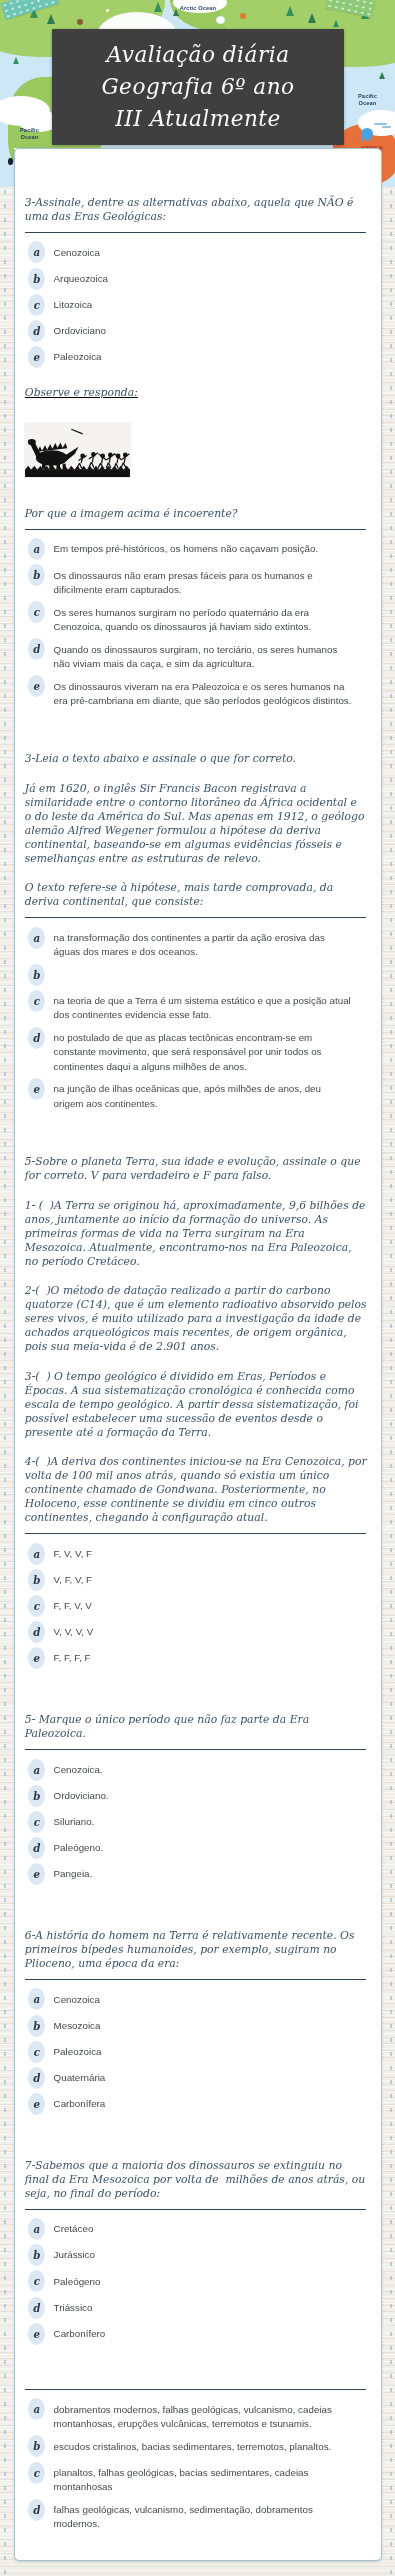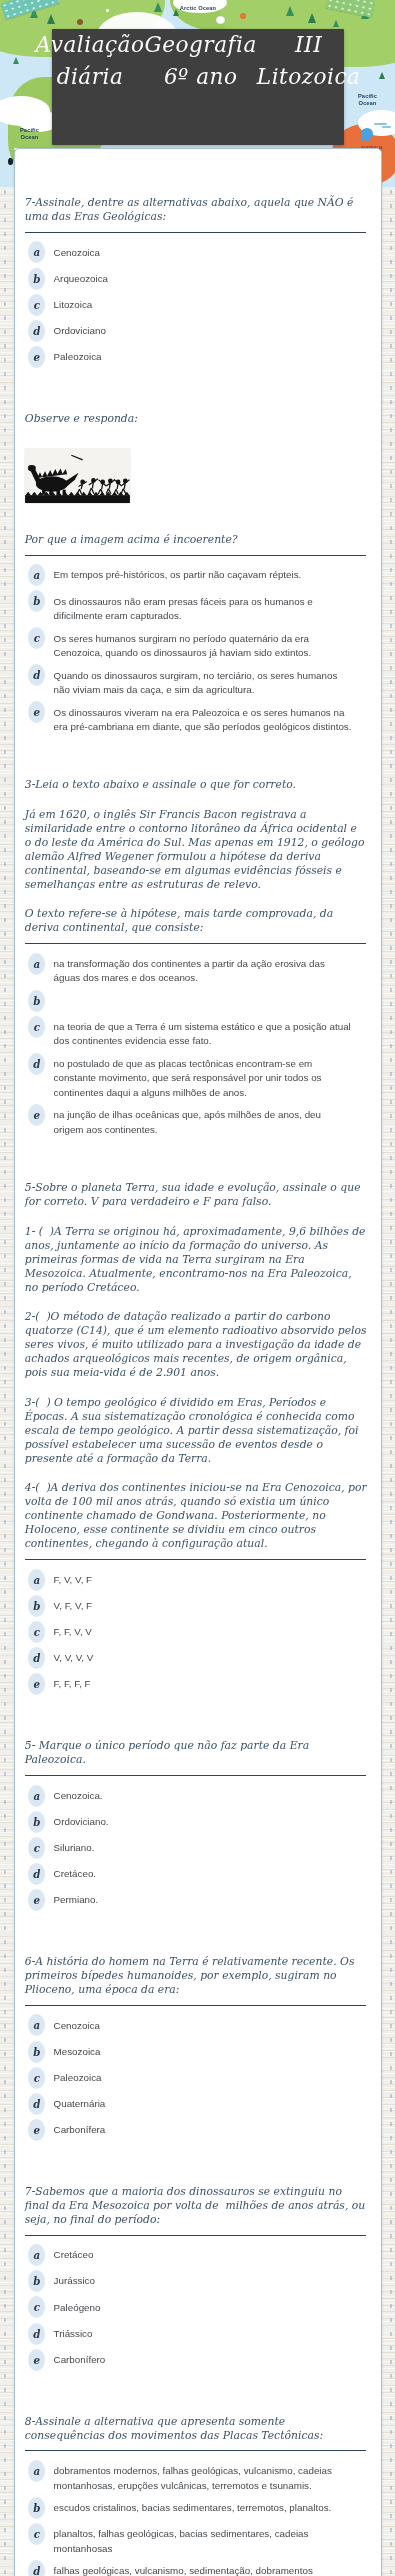--- a/index.html
+++ b/index.html
@@ -50,33 +50,33 @@
   #lbl-pac-left{left:16.5px;top:127px;width:26px;text-align:center;}
   #lbl-pac-right{right:15.5px;top:93px;width:26px;text-align:center;}
   #lbl-australia{right:13.4px;top:146px;font-size:3.6px;line-height:4.1px;color:#a33322;}
   
   .tape{position:absolute;height:16.5px;z-index:4;box-shadow:0 0.5px 1px rgba(0,0,0,.18);
     background-image:radial-gradient(rgba(255,255,255,.75) 1px,transparent 1.3px);background-size:6.7px 5.7px;}
   #tape-left{left:2.1px;top:-4.6px;width:56px;background-color:rgba(104,196,188,.92);transform:rotate(-17deg);}
   #tape-right{right:21.6px;top:-4.1px;width:47px;background-color:rgba(139,201,120,.92);transform:rotate(12deg);}
   
   .chalkboard{position:absolute;left:50%;transform:translateX(-50%);top:29px;width:292px;height:116px;
-    background:#3f3f3f;z-index:5;display:flex;flex-direction:row;justify-content:center;
+    background:#3f3f3f;z-index:5;display:flex;flex-direction:column;justify-content:center;
     box-shadow:0 1px 3.6px rgba(0,0,0,.28);border-radius:1px;}
   .chalk-line{font:italic 400 21.6px/32px "DejaVu Serif",serif;color:#fbfbfb;text-align:center;letter-spacing:0.5px;}
 
   
   .card{position:relative;z-index:2;width:368px;margin:-39px auto 18.5px;box-sizing:border-box;
     background:#ffffff;border:0.8px solid #a9c2d1;border-radius:5.2px;
     box-shadow:0 0.5px 2.1px rgba(90,110,125,.28);
     padding:47px 14.4px 24px 9.8px;}
   .q-block{margin-top:44px;}
   .q-block.first{margin-top:0;}
   .q-block.after-figure{margin-top:30px;}
-  .observe-block{margin-top:44px;}
+  .observe-block{margin-top:18px;text-decoration:underline;}
   .figure{margin-top:22px;width:105px;height:55px;box-shadow:0 0.5px 1.5px rgba(0,0,0,.2);}
   .q-para{font:italic 500 10.8px/14px "DejaVu Serif",serif;color:#3b5268;margin:0;max-width:342px;white-space:pre-wrap;}
   .q-para.follow{margin-top:15.5px;}
   .q-divider{border-top:1px solid #2f4557;margin:7.7px 1px 8.8px 0;}
   .opt-row{display:flex;align-items:flex-start;gap:8.2px;margin:0 0 4.1px 3.6px;min-height:22px;}
   .bubble{flex:none;display:flex;align-items:center;justify-content:center;width:17px;height:22px;
     border-radius:50%;background:#dbe8f3;font:italic 700 10.3px "DejaVu Serif",serif;color:#2c3b49;}
   .opt-text{padding-top:4.1px;font:400 9.8px/14.4px "Liberation Sans",sans-serif;color:#45494d;max-width:300px;white-space:pre-wrap;}
 </style>
 </head>
@@ -129,28 +129,28 @@
   <span class="map-lbl" id="lbl-pac-left">Pacific Ocean</span>
   <span class="map-lbl" id="lbl-pac-right">Pacific Ocean</span>
   <span class="map-lbl" id="lbl-australia">AUSTRALIA</span>
 
   <div class="tape" id="tape-left"></div>
   <div class="tape" id="tape-right"></div>
 
   <div class="chalkboard">
     <div class="chalk-line">Avaliação diária</div>
     <div class="chalk-line">Geografia 6º ano</div>
-    <div class="chalk-line">III Litozoica</div>
+    <div class="chalk-line">III Atualmente</div>
   </div>
 </header>
 
 <main class="card">
   <div id="quiz-content">
       <section class="q-block first">
-        <p class="q-para">7-Assinale, dentre as alternativas abaixo, aquela que NÃO é uma das Eras Geológicas:</p>
+        <p class="q-para">3-Assinale, dentre as alternativas abaixo, aquela que NÃO é uma das Eras Geológicas:</p>
         <div class="q-divider"></div>
         <div class="options">
           <div class="opt-row">
             <span class="bubble">a</span>
             <span class="opt-text">Cenozoica</span>
           </div>
           <div class="opt-row">
             <span class="bubble">b</span>
             <span class="opt-text">Arqueozoica</span>
           </div>
@@ -206,21 +206,21 @@
     </g>
   </svg>
 </div>
       </section>
       <section class="q-block after-figure">
         <p class="q-para">Por que a imagem acima é incoerente?</p>
         <div class="q-divider"></div>
         <div class="options">
           <div class="opt-row">
             <span class="bubble">a</span>
-            <span class="opt-text">Em tempos pré-históricos, os partir não caçavam répteis.</span>
+            <span class="opt-text">Em tempos pré-históricos, os homens não caçavam posição.</span>
           </div>
           <div class="opt-row">
             <span class="bubble">b</span>
             <span class="opt-text">Os dinossauros não eram presas fáceis para os humanos e dificilmente eram capturados.</span>
           </div>
           <div class="opt-row">
             <span class="bubble">c</span>
             <span class="opt-text">Os seres humanos surgiram no período quaternário da era Cenozoica, quando os dinossauros já haviam sido extintos.</span>
           </div>
           <div class="opt-row">
@@ -301,25 +301,25 @@
           <div class="opt-row">
             <span class="bubble">b</span>
             <span class="opt-text">Ordoviciano.</span>
           </div>
           <div class="opt-row">
             <span class="bubble">c</span>
             <span class="opt-text">Siluriano.</span>
           </div>
           <div class="opt-row">
             <span class="bubble">d</span>
-            <span class="opt-text">Cretáceo.</span>
-          </div>
-          <div class="opt-row">
-            <span class="bubble">e</span>
-            <span class="opt-text">Permiano.</span>
+            <span class="opt-text">Paleógeno.</span>
+          </div>
+          <div class="opt-row">
+            <span class="bubble">e</span>
+            <span class="opt-text">Pangeia.</span>
           </div>
         </div>
       </section>
       <section class="q-block">
         <p class="q-para">6-A história do homem na Terra é relativamente recente. Os primeiros bípedes humanoides, por exemplo, sugiram no Plioceno, uma época da era:</p>
         <div class="q-divider"></div>
         <div class="options">
           <div class="opt-row">
             <span class="bubble">a</span>
             <span class="opt-text">Cenozoica</span>
@@ -362,21 +362,20 @@
             <span class="bubble">d</span>
             <span class="opt-text">Triássico</span>
           </div>
           <div class="opt-row">
             <span class="bubble">e</span>
             <span class="opt-text">Carbonífero</span>
           </div>
         </div>
       </section>
       <section class="q-block">
-        <p class="q-para">8-Assinale a alternativa que apresenta somente consequências dos movimentos das Placas Tectônicas:</p>
         <div class="q-divider"></div>
         <div class="options">
           <div class="opt-row">
             <span class="bubble">a</span>
             <span class="opt-text">dobramentos modernos, falhas geológicas, vulcanismo, cadeias montanhosas, erupções vulcânicas, terremotos e tsunamis.</span>
           </div>
           <div class="opt-row">
             <span class="bubble">b</span>
             <span class="opt-text">escudos cristalinos, bacias sedimentares, terremotos, planaltos.</span>
           </div>

